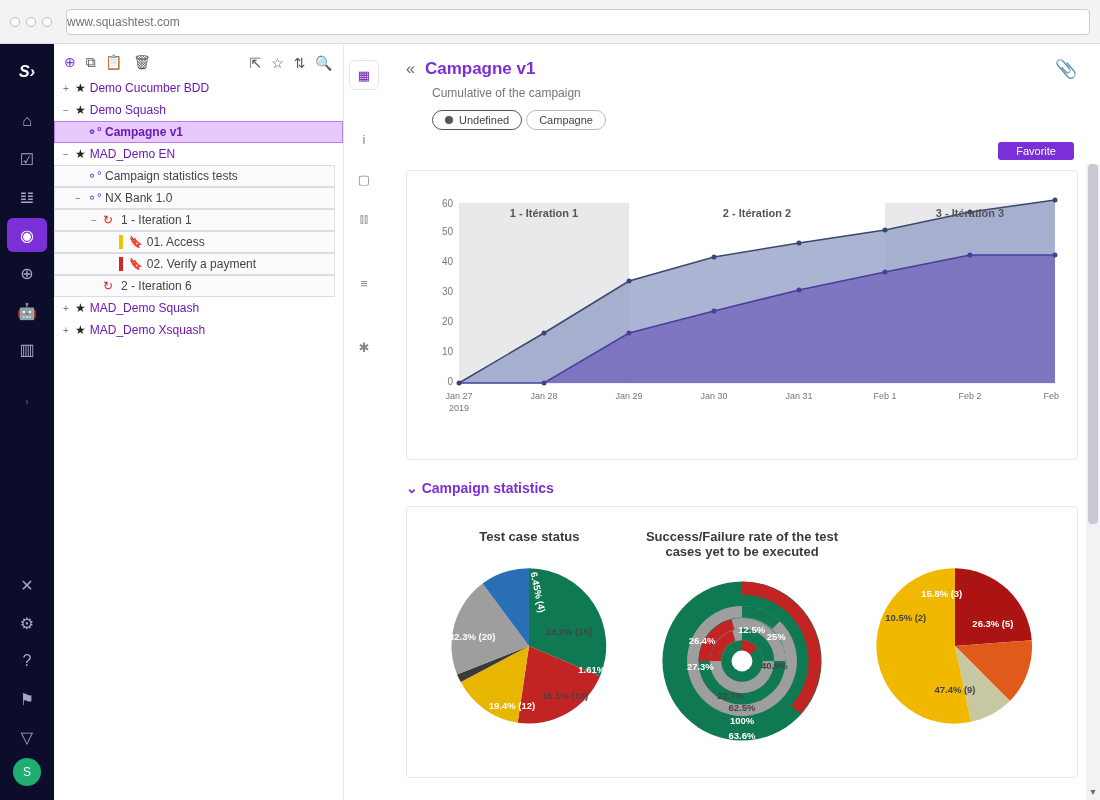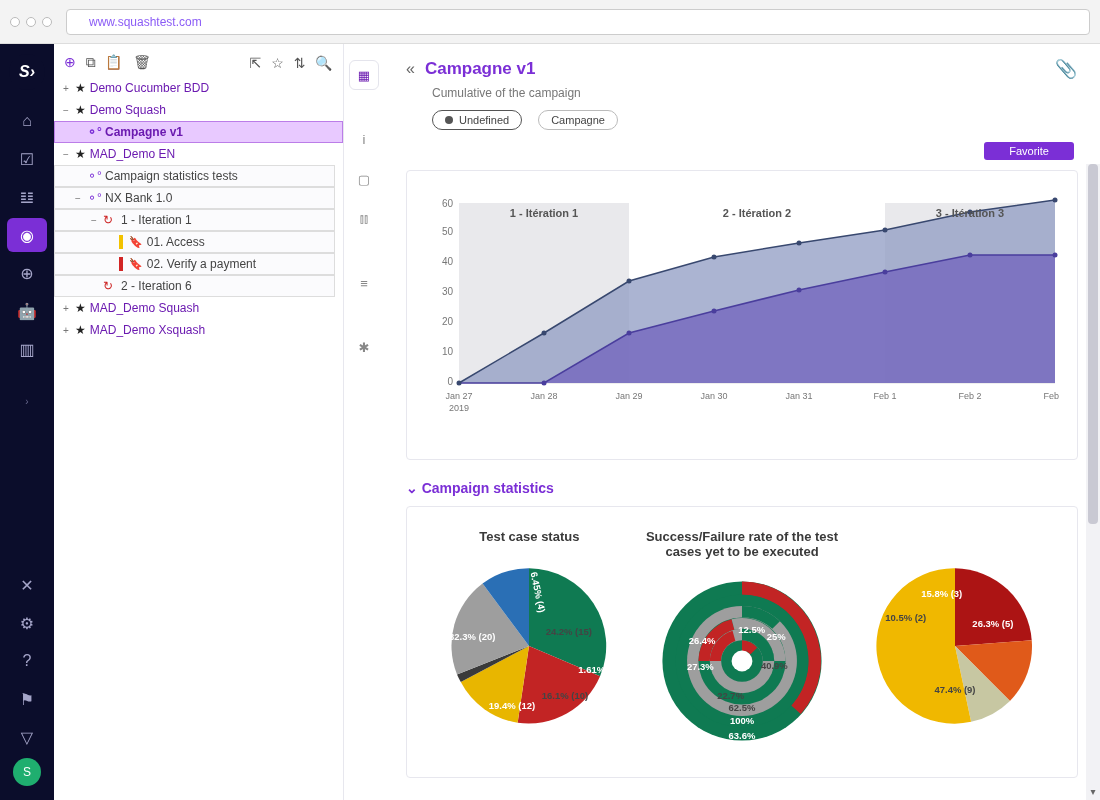--- a/index.html
+++ b/index.html
@@ -1,21 +1,21 @@
 <!DOCTYPE html>
 <html><head>
 <meta charset="utf-8">
 <style>
 * { box-sizing: border-box; margin: 0; padding: 0; font-family: -apple-system, BlinkMacSystemFont, "Segoe UI", Arial, sans-serif; }
 body { width: 1100px; height: 800px; background: #fff; overflow: hidden; }
 
 .browser-chrome { height: 44px; background: #f3f3f3; border-bottom: 1px solid #ddd; display: flex; align-items: center; padding: 0 10px; gap: 14px; }
 .traffic { display:flex; gap:6px; }
 .traffic span { width:10px; height:10px; border-radius:50%; border:1px solid #bbb; background:#fff; }
-.url-bar { flex:1; height:26px; background:#fff; border:1px solid #ccc; border-radius:4px; padding:0 22px; font-size:12px; color:#8b5cf6; display:flex; align-items:center; }
+.url-bar { flex:1; height:26px; background:#fff; border:1px solid #ccc; border-radius:4px; padding:0 0; font-size:12px; color:#737373; display:flex; align-items:center; }
 
 .app { display:flex; height: 756px; }
 
 .rail { width: 54px; background: #0b0d2b; display:flex; flex-direction:column; align-items:center; padding-top:10px; gap:4px; position:relative; }
 .rail .logo { width:36px; height:36px; border-radius:50%; background:#0b0d2b; color:#fff; display:flex; align-items:center; justify-content:center; margin-bottom:10px; font-weight:bold; font-style:italic; font-size:16px;}
 .rail .ri { width:40px; height:34px; color:#a5a5c9; display:flex; align-items:center; justify-content:center; cursor:pointer; border-radius:6px; }
 .rail .ri.active { background:#7b2fd6; color:#fff; }
 .rail .spacer { flex:1; }
 .rail .avatar { width:28px; height:28px; border-radius:50%; background:#1fae6f; color:#fff; font-size:12px; display:flex;align-items:center;justify-content:center; margin-bottom:14px;}
 .rail .expand { color:#66668a; font-size:10px; margin:26px 0; cursor:pointer; }
@@ -46,27 +46,27 @@
 .tool-col .tc.plain { border:none; color:#888; }
 .tool-col .gap { height:14px; }
 
 .main { flex:1; display:flex; flex-direction:column; position:relative; overflow:hidden;}
 .header { padding:14px 22px 8px; }
 .header-row { display:flex; align-items:center; gap:10px; }
 .back-btn { color:#666; cursor:pointer; font-size:16px; }
 .title { color:#7b2fd6; font-size:17px; font-weight:600; }
 .attach { margin-left:auto; color:#555; font-size:18px; cursor:pointer; }
 .subtitle { color:#777; font-size:12px; margin:6px 0 10px 26px; }
-.chips { display:flex; gap:16px; margin-left:26px; }
+.chips { display:flex; gap:4px; margin-left:26px; }
 .chip { border:1px solid #bbb; border-radius:14px; padding:3px 12px; font-size:11px; color:#444; display:flex; align-items:center; gap:6px; cursor:pointer;}
 .chip .dot { width:8px; height:8px; background:#555; border-radius:50%; }
 .chip.active { border-color:#555; }
 
 .fav-bar { display:flex; justify-content:flex-end; padding:4px 26px 0; }
-.fav { background:#7b2fd6; color:#fff; font-size:11px; padding:3px 25px; border-radius:3px; cursor:pointer;}
+.fav { background:#7b2fd6; color:#fff; font-size:11px; padding:3px 18px; border-radius:3px; cursor:pointer;}
 
 .section { padding:10px 22px; }
 .sec-title { color:#7b2fd6; font-size:14px; font-weight:600; margin-bottom:10px; cursor:pointer;}
 .sec-title::before { content:"⌄ "; color:#7b2fd6; }
 .card { border:1px solid #e7e7ee; border-radius:4px; background:#fff; padding:14px 12px; }
 
 .area-chart { position:relative; height:260px; }
 
 .stats-wrap { display:flex; gap:0; justify-content:space-around; align-items:flex-start; padding:8px 4px;}
 .stat { flex:1; text-align:center; }

